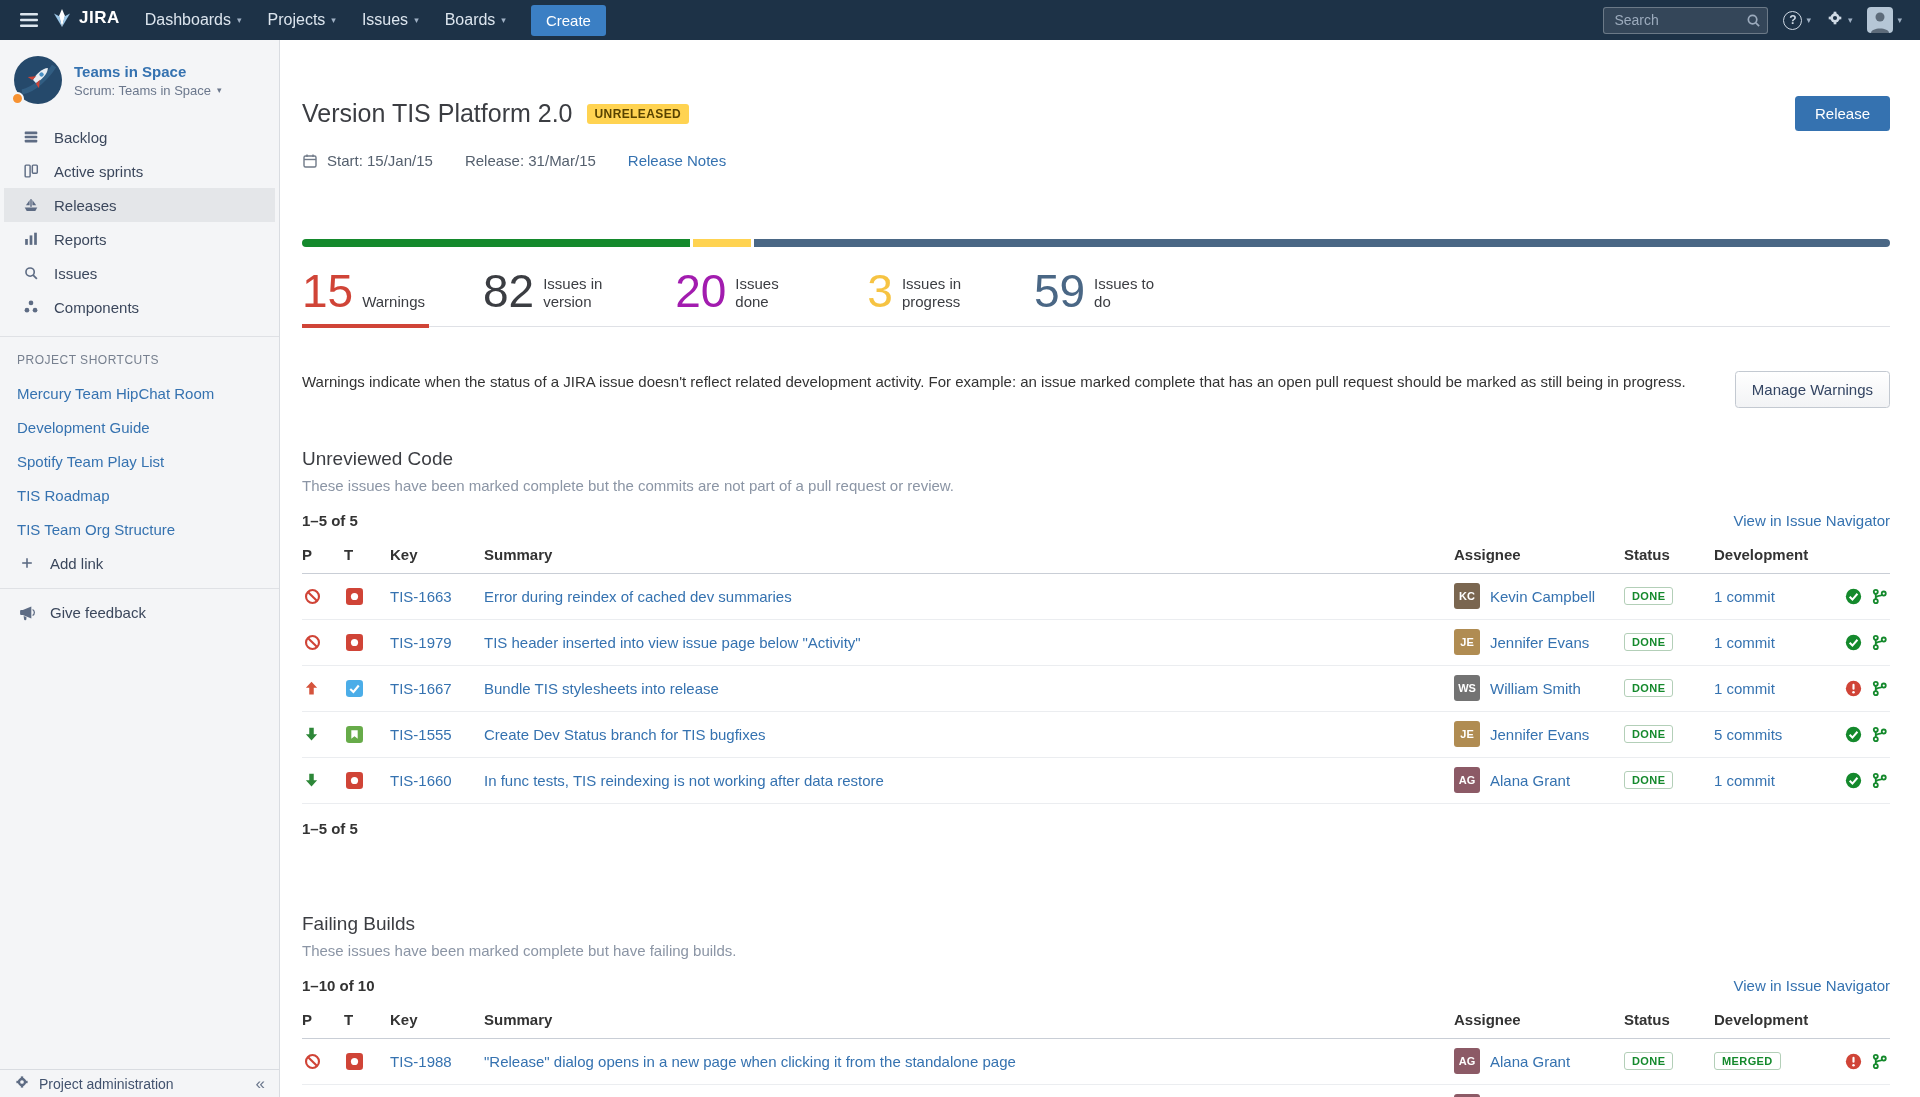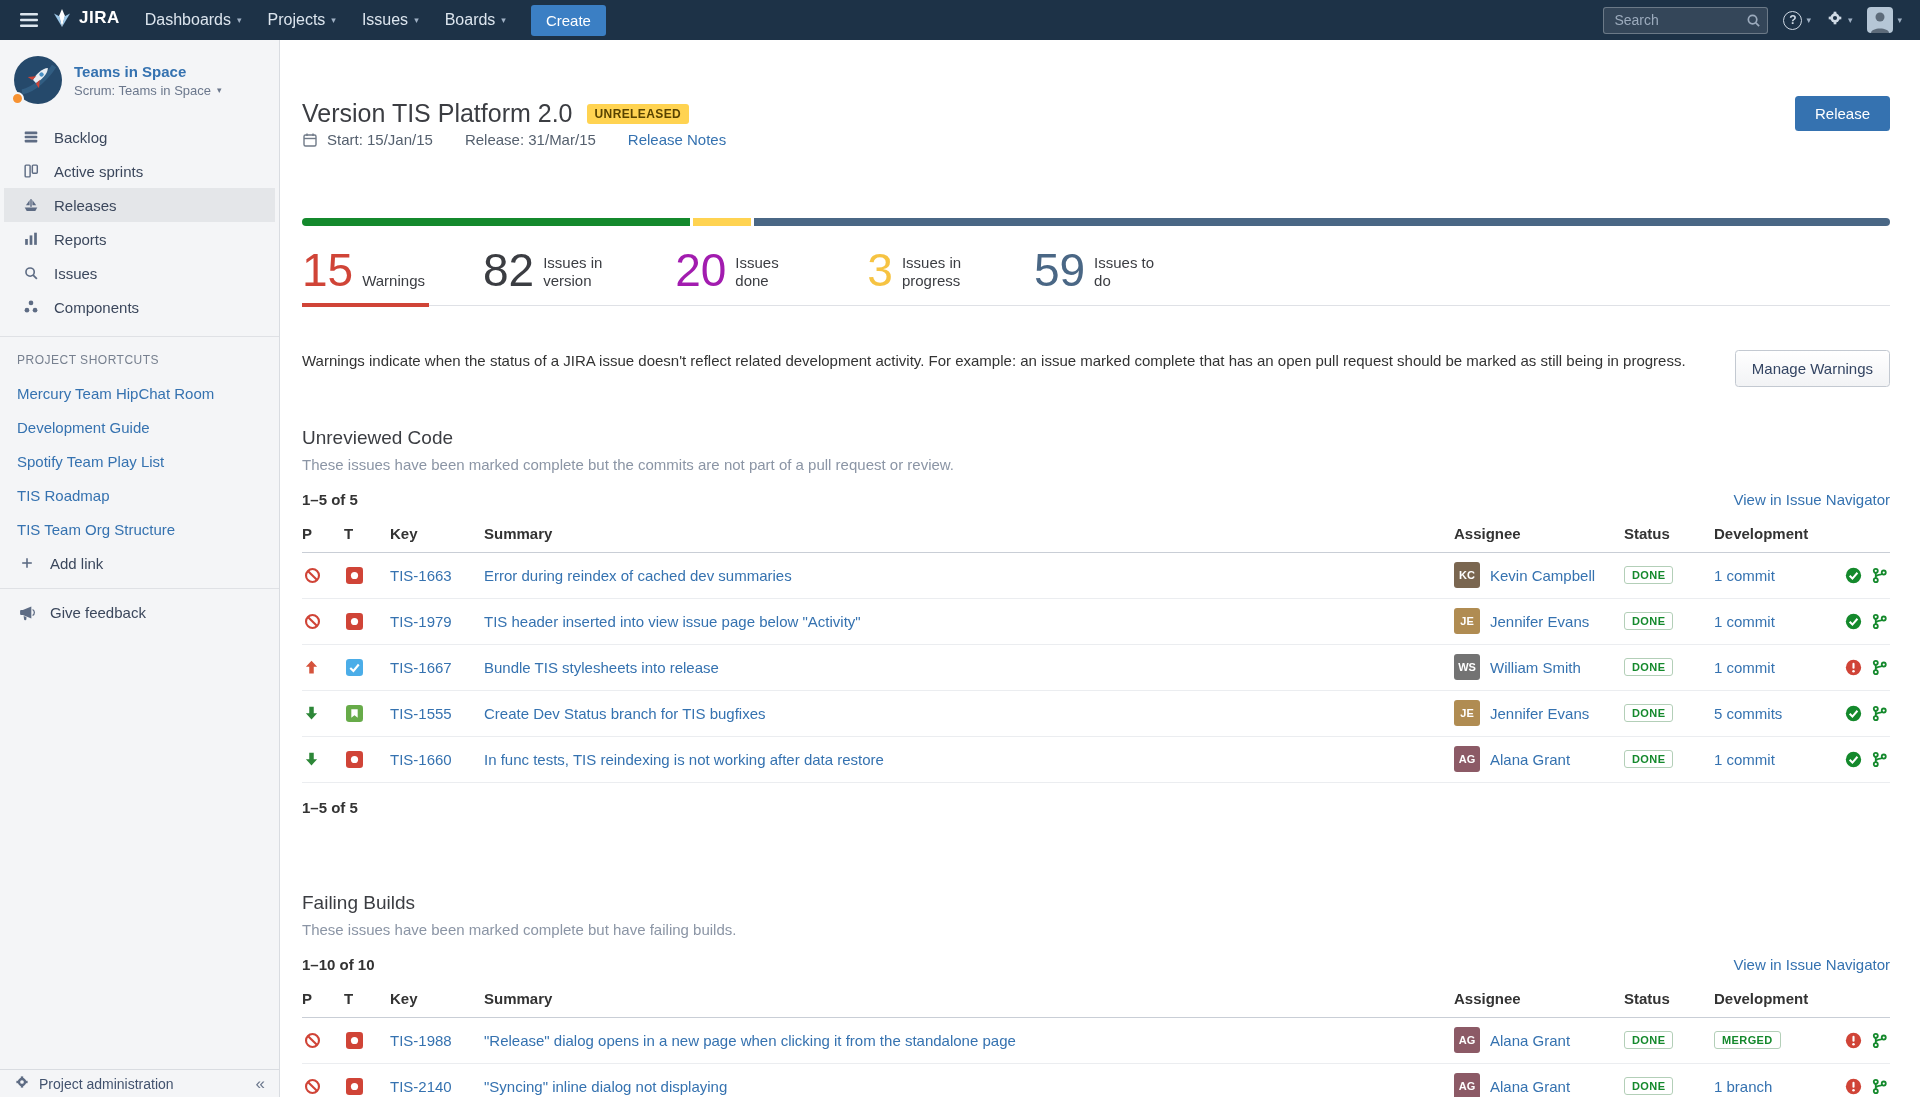--- a/index.html
+++ b/index.html
@@ -45,21 +45,21 @@
   .side-link { display:flex; align-items:center; height:34px; padding:0 17px; color:#3572b0; cursor:pointer; }
   .side-bottom { position:absolute; bottom:0; left:0; right:0; height:28px; border-top:1px solid #d9dce1; display:flex; align-items:center; gap:9px; padding:0 14px; font-size:14px; color:#42526e; background:#f4f5f7; cursor:pointer; }
   .collapse-btn { margin-left:auto; font-size:17px; color:#6b778c; cursor:pointer; background:none; border:none; font-family:inherit; }
 
   
   .main { flex:1; padding:0 30px 0 22px; overflow:hidden; background:#fff; }
   .title-row { margin-top:56px; display:flex; align-items:center; gap:14px; }
   h1 { font-size:25px; font-weight:400; color:#3b3d42; }
   .lozenge-yellow { background:#ffd351; color:#594300; font-size:12px; font-weight:bold; padding:3px 8px; border-radius:3px; letter-spacing:.4px; }
   .release-btn { margin-left:auto; background:#3572b0; color:#fff; font-size:15px; border:none; border-radius:3.5px; padding:9px 20px; cursor:pointer; font-family:inherit; }
-  .date-row { margin-top:0; display:flex; align-items:center; font-size:15px; color:#55606e; }
+  .date-row { margin-top:21px; display:flex; align-items:center; font-size:15px; color:#55606e; }
   .date-row .cal { margin-right:9px; display:flex; }
   .mr32 { margin-right:32px; }
   .link { color:#3572b0; cursor:pointer; }
 
   .progress { margin-top:70px; display:flex; gap:3px; height:8px; }
   .progress-seg:first-child { border-radius:4px 0 0 4px; }
   .progress-seg:last-child { border-radius:0 4px 4px 0; }
 
   .stats { margin-top:26px; display:flex; align-items:flex-end; gap:58px; border-bottom:1px solid #dfe1e6; }
   .stat { display:flex; align-items:flex-end; gap:9px; position:relative; cursor:pointer; padding-bottom:15px; }

